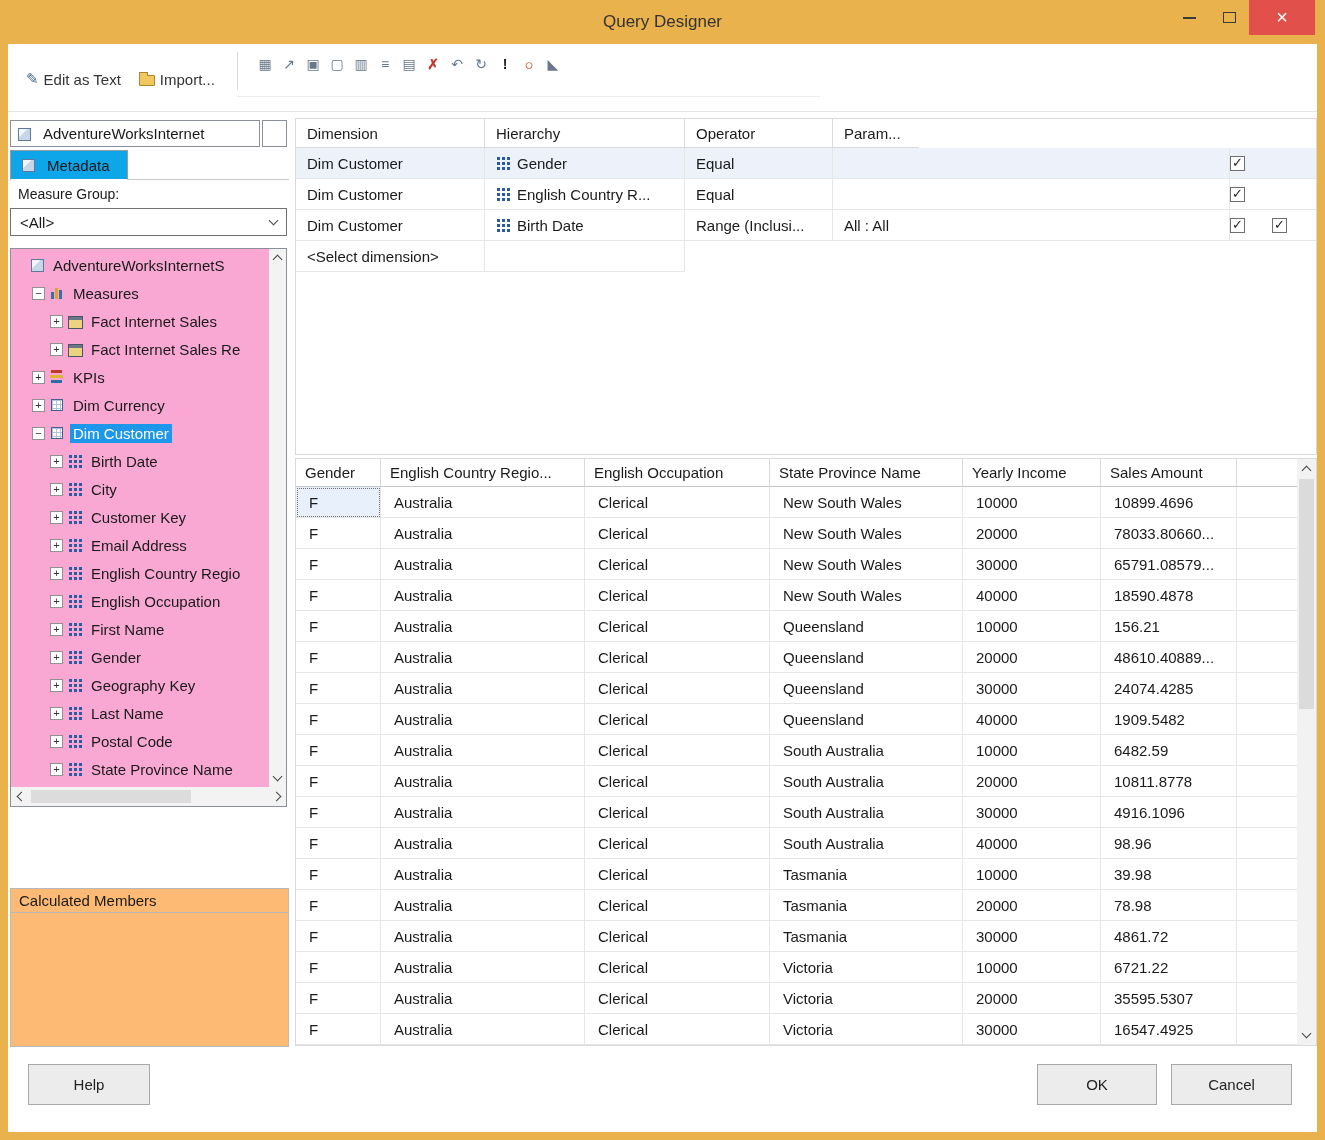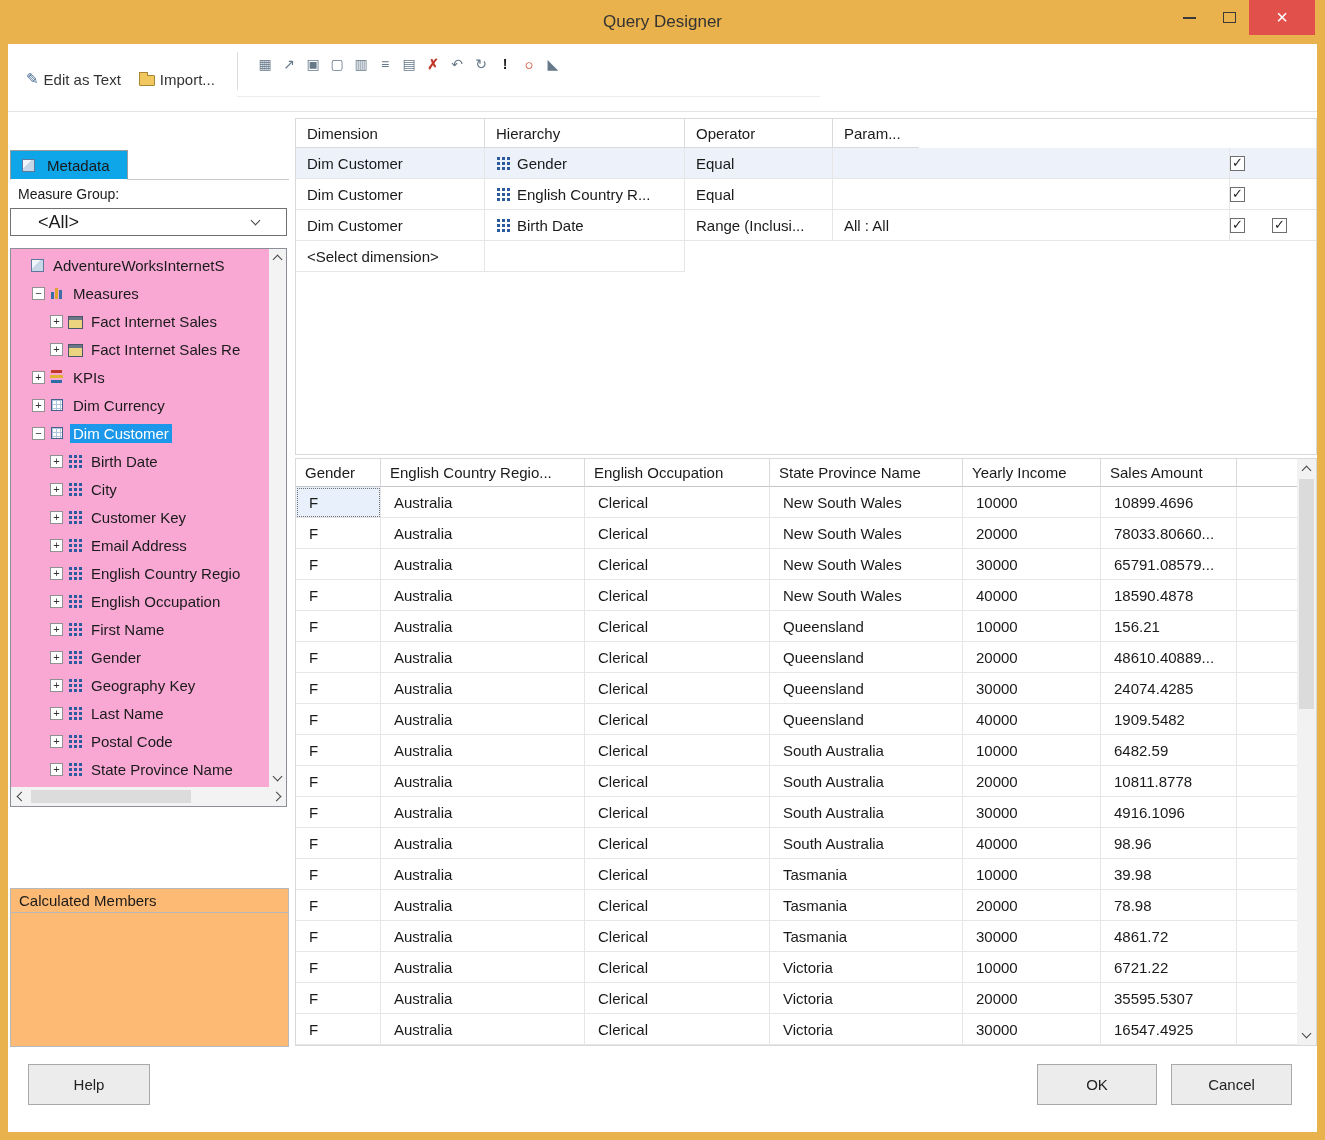--- a/index.html
+++ b/index.html
@@ -36,21 +36,21 @@
   
   .cube-row{position:absolute;left:2px;top:76px;width:277px;height:27px;display:flex;}
   .cube-box{flex:1;border:1px solid #8A8F98;background:#fff;display:flex;align-items:center;gap:6px;
             padding:0 6px;font-size:15px;overflow:hidden;white-space:nowrap;}
   .cube-btn{width:25px;height:27px;margin-left:2px;border:1px solid #8A8F98;background:#fff;}
   .tabstrip{position:absolute;left:2px;top:106px;width:279px;height:30px;border-bottom:1px solid #C9C9C9;}
   .tab{position:absolute;left:0;top:0;height:30px;width:118px;background:#0ea5e9;border:1px solid #9B9B9B;
        border-bottom:1px solid #fff;display:flex;align-items:center;gap:6px;padding:0 10px;font-size:15px;}
   .mg-label{position:absolute;left:10px;top:142px;font-size:14px;}
   .combo{position:absolute;left:2px;top:164px;width:277px;height:28px;border:1px solid #707070;background:#fff;
-         display:flex;align-items:center;padding:0 27px;font-size:18px;}
+         display:flex;align-items:center;padding:0 9px;font-size:15px;}
   .chev{width:7px;height:7px;border-right:1.5px solid #444;border-bottom:1.5px solid #444;display:inline-block;}
   .chev.down{transform:rotate(45deg);margin-top:-4px;}
   .chev.up{transform:rotate(-135deg);margin-top:4px;}
   .chev.left{transform:rotate(135deg);margin-left:3px;}
   .chev.right{transform:rotate(-45deg);margin-right:3px;}
   .combo .chev{margin-left:auto;}
   
   .treepanel{position:absolute;left:2px;top:204px;width:277px;height:559px;border:1px solid #8A8F98;background:#f9a8d4;overflow:hidden;}
   .treebody{position:absolute;left:0;top:0;right:17px;bottom:19px;overflow:hidden;padding-top:2px;}
   .ti{height:28px;display:flex;align-items:center;white-space:nowrap;}
@@ -171,20 +171,27 @@
         <span class="tbi">▤</span>
         <span class="tbi red">✗</span>
         <span class="tbi">↶</span>
         <span class="tbi">↻</span>
         <span class="tbi dark">!</span>
         <span class="tbi ring">○</span>
         <span class="tbi">◣</span>
       </div>
     </div>
 
+    <div class="cube-row">
+      <div class="cube-box">
+        <span class="tico cube"></span>
+        <span>AdventureWorksInternet</span>
+      </div>
+      <div class="cube-btn"></div>
+    </div>
 
     <div class="tabstrip">
       <div class="tab">
         <span class="tico cube"></span>
         <span>Metadata</span>
       </div>
     </div>
 
     <div class="mg-label">Measure Group:</div>
     <div class="combo">

